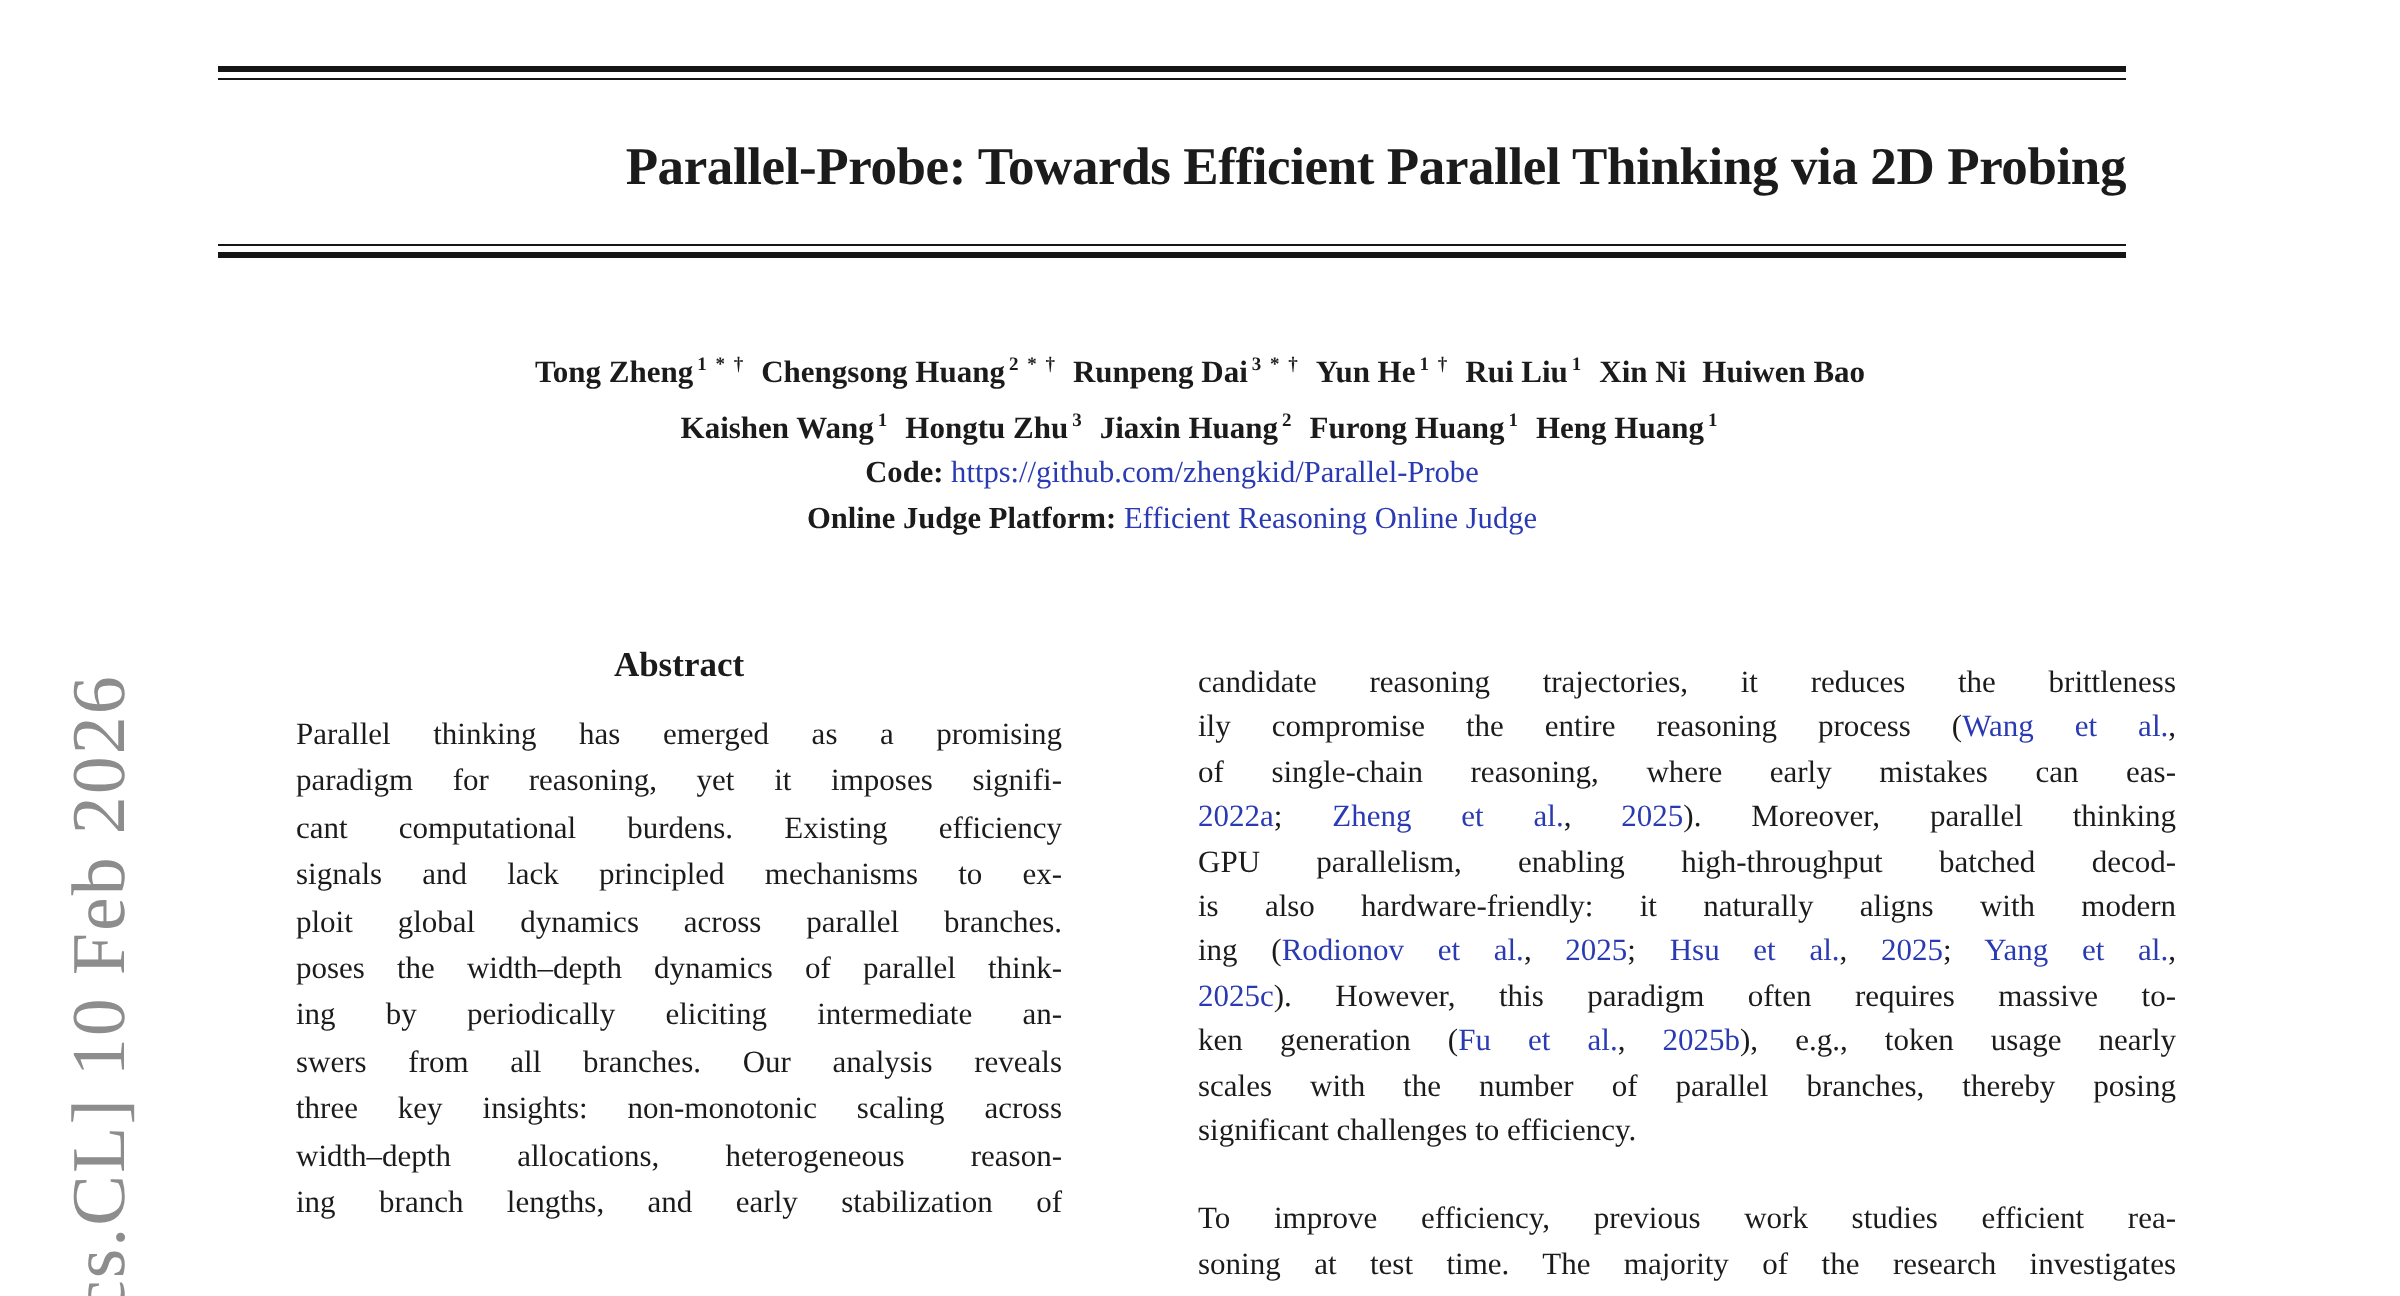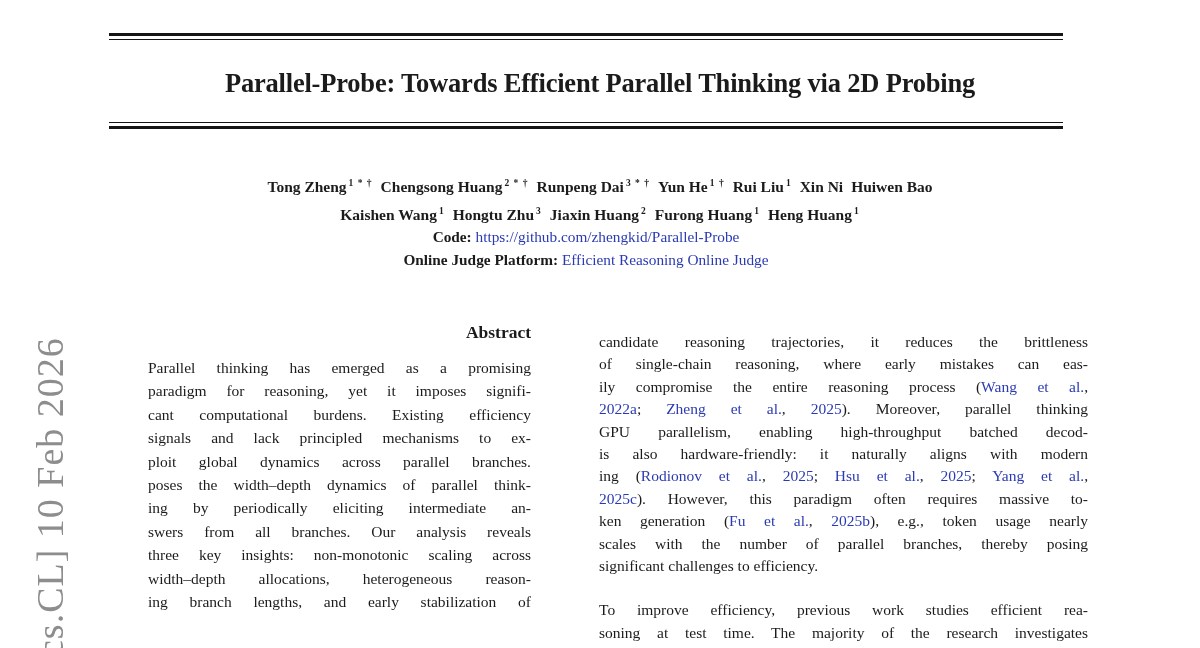--- a/index.html
+++ b/index.html
@@ -12,36 +12,36 @@
            font-size:38px; line-height:40px; color:#8d8d8d; letter-spacing:1px; white-space:nowrap; }
 
   
   .rule { position:absolute; left:109px; width:954px; }
   .rule .thick { height:2.6px; background:#151515; }
   .rule .thin  { height:1.2px; background:#151515; }
   .rule .gap   { height:3px; }
   .rule-top { top:33px; }
   .rule-mid { top:122px; }
 
-  .paper-title { position:absolute; left:123px; width:954px; top:68px; text-align:center;
+  .paper-title { position:absolute; left:109px; width:954px; top:68px; text-align:right;
                  font-size:26.5px; font-weight:bold; letter-spacing:-0.2px; }
 
   .authors { position:absolute; left:60px; width:1080px; top:171px; text-align:center;
              font-weight:bold; font-size:15.5px; }
   .authors .aline { line-height:25px; }
   .author { margin:0 4px; white-space:nowrap; }
   .author sup { font-size:9.5px; font-weight:bold; letter-spacing:1px; margin-left:2px; }
 
   .linkline { position:absolute; left:109px; width:954px; text-align:center; font-size:15.3px; line-height:19px; }
   .codeline  { top:227px; }
   .judgeline { top:250px; }
   .linkline .lab { font-weight:bold; color:#1b1b1b; }
   a.ext, .cite { color:#2a3ab2; text-decoration:none; cursor:pointer; }
 
-  .abs-head { position:absolute; left:148px; width:383px; top:320px; text-align:right;
+  .abs-head { position:absolute; left:148px; width:383px; top:320px; text-align:center;
               font-size:17.5px; font-weight:bold; line-height:24px; }
   .abs-body { position:absolute; left:148px; width:383px; top:356px; font-size:15.5px; }
   .abs-body .ln { line-height:23.4px; text-align:justify; text-align-last:justify; }
 
   .rcol { position:absolute; left:599px; width:489px; top:331px; font-size:15.5px; }
   .rcol .para + .para { margin-top:22px; }
   .rcol .ln { line-height:22.4px; text-align:justify; text-align-last:justify; }
   .rcol .ln.no-j { text-align-last:left; }
 </style>
 </head>
@@ -92,22 +92,22 @@
       <div class="ln">ing by periodically eliciting intermediate an-</div>
       <div class="ln">swers from all branches. Our analysis reveals</div>
       <div class="ln">three key insights: non-monotonic scaling across</div>
       <div class="ln">width–depth allocations, heterogeneous reason-</div>
       <div class="ln">ing branch lengths, and early stabilization of</div>
     </div>
 
   <div class="rcol">
       <div class="para">
         <div class="ln">candidate reasoning trajectories, it reduces the brittleness</div>
+        <div class="ln">ily compromise the entire reasoning process (<span class="cite">Wang et al.</span>,</div>
         <div class="ln">of single-chain reasoning, where early mistakes can eas-</div>
-        <div class="ln">ily compromise the entire reasoning process (<span class="cite">Wang et al.</span>,</div>
         <div class="ln"><span class="cite">2022a</span>; <span class="cite">Zheng et al.</span>, <span class="cite">2025</span>). Moreover, parallel thinking</div>
         <div class="ln">GPU parallelism, enabling high-throughput batched decod-</div>
         <div class="ln">is also hardware-friendly: it naturally aligns with modern</div>
         <div class="ln">ing (<span class="cite">Rodionov et al.</span>, <span class="cite">2025</span>; <span class="cite">Hsu et al.</span>, <span class="cite">2025</span>; <span class="cite">Yang et al.</span>,</div>
         <div class="ln"><span class="cite">2025c</span>). However, this paradigm often requires massive to-</div>
         <div class="ln">ken generation (<span class="cite">Fu et al.</span>, <span class="cite">2025b</span>), e.g., token usage nearly</div>
         <div class="ln">scales with the number of parallel branches, thereby posing</div>
         <div class="ln no-j">significant challenges to efficiency.</div>
       </div>
       <div class="para">

